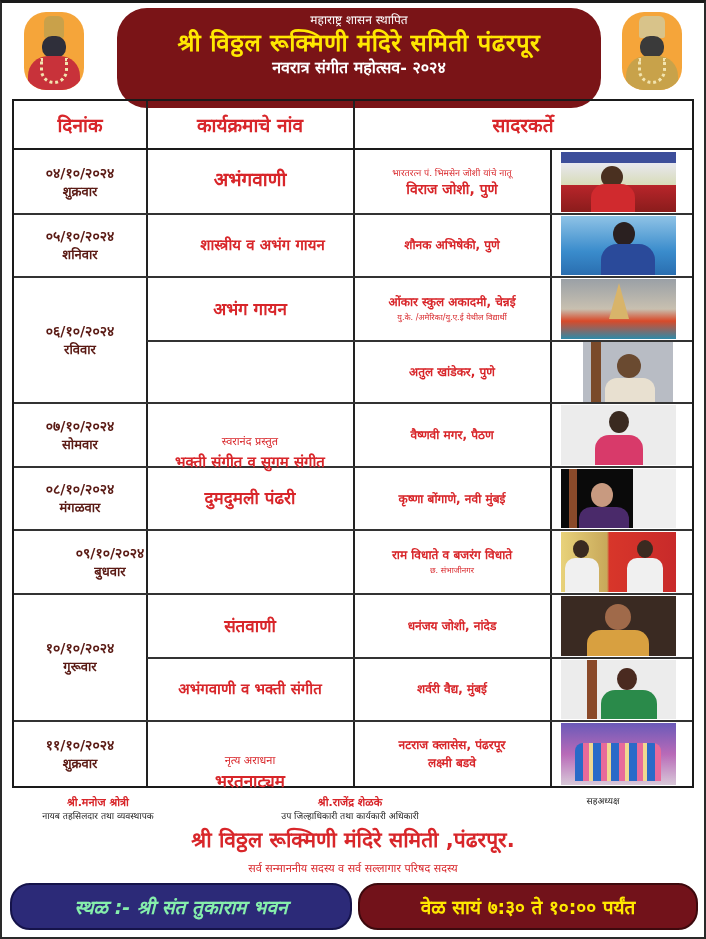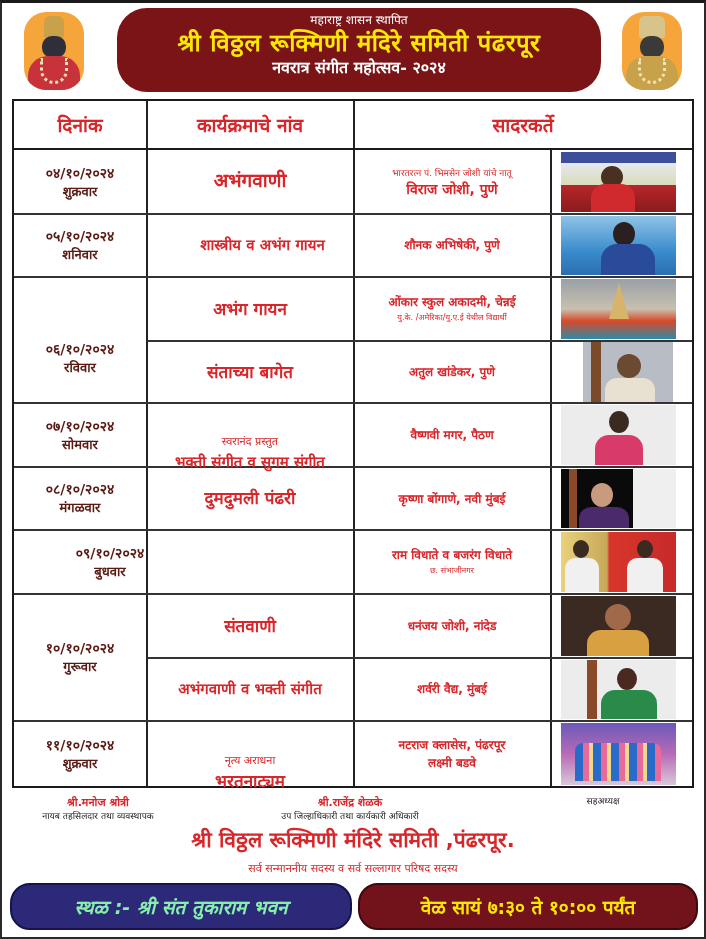--- a/index.html
+++ b/index.html
@@ -13,21 +13,21 @@
   .deity.left { left: 24px; }
   .deity.right { left: 622px; }
   .deity .crown { position: absolute; left: 20px; top: 4px; width: 20px; height: 22px; background: #c9a14a; border-radius: 6px 6px 2px 2px; }
   .deity .face { position: absolute; left: 18px; top: 24px; width: 24px; height: 22px; background: #2f2f3a; border-radius: 10px; }
   .deity .body { position: absolute; left: 4px; top: 44px; width: 52px; height: 40px; background: #c8323a; border-radius: 20px 20px 0 0; }
   .deity.right .crown { background: #d8c38a; width: 26px; left: 17px; }
   .deity.right .face { background: #3a3a3a; }
   .deity.right .body { background: #c8a24a; }
   .deity .garland { position: absolute; left: 16px; top: 46px; width: 28px; height: 26px; border: 3px dotted #f2e4b0; border-top: none; border-radius: 0 0 14px 14px; }
 
-  .title-banner { position: absolute; left: 117px; top: 8px; width: 484px; height: 84px; background: #7a1417; border-radius: 30px; text-align: center; }
+  .title-banner { position: absolute; left: 117px; top: 8px; width: 484px; height: 100px; background: #7a1417; border-radius: 30px; text-align: center; }
   .title-top { color: #ffffff; font-size: 12px; margin-top: 3px; }
   .title-main { color: #ffe800; font-size: 24px; font-weight: bold; line-height: 30px; letter-spacing: 0.5px; }
   .title-sub { color: #ffffff; font-size: 16px; font-weight: bold; line-height: 20px; }
 
   
   .table { position: absolute; left: 12px; top: 99px; width: 682px; height: 689px; border: 2px solid #1a1a1a; }
   .hline { position: absolute; left: 0; height: 1.5px; background: #333; }
   .vline { position: absolute; top: 0; width: 1.5px; background: #222; }
   .cell { position: absolute; display: flex; flex-direction: column; align-items: center; justify-content: center; text-align: center; }
   .hdr { color: #d8262a; font-weight: bold; font-size: 19px; }
@@ -91,21 +91,21 @@
   <div class="hline" style="top:619px;width:678px;"></div>
 
   <div class="cell hdr" style="left:0;top:0;width:132px;height:47px;">दिनांक</div>
   <div class="cell hdr" style="left:133px;top:0;width:206px;height:47px;">कार्यक्रमाचे नांव</div>
   <div class="cell hdr" style="left:340px;top:0;width:338px;height:47px;">सादरकर्ते</div>
 
   <div class="cell" style="left:0;top:49px;width:132px;height:63px;">
     <div class="date">०४/१०/२०२४</div>
     <div class="day">शुक्रवार</div>
   </div>
-  <div class="cell" style="left:133px;top:49px;width:206px;height:60px;">
+  <div class="cell" style="left:133px;top:49px;width:206px;height:60px;font-family:Liberation Serif, serif;">
     <div class="prog" style="font-size:19px;">अभंगवाणी</div>
   </div>
   <div class="cell" style="left:340px;top:49px;width:196px;height:63px;">
     <div class="perf-sm" style="font-size:9px;">भारतरत्न पं. भिमसेन जोशी यांचे नातू</div>
     <div class="perf" style="font-size:14px;">विराज जोशी, पुणे</div>
   </div>
   <div class="photo" style="left:547px;top:51px;width:115px;height:60px;background:linear-gradient(180deg,#3d4e9a 0%,#3d4e9a 18%,#e8e8f0 18%,#d8dcb8 55%,#b8252a 55%,#8a1c1c 100%);">
     <div style="position:absolute;left:40px;top:14px;width:22px;height:22px;border-radius:50%;background:#4a3020;"></div>
     <div style="position:absolute;left:30px;top:32px;width:44px;height:28px;background:#d02a2e;border-radius:14px 14px 0 0;"></div>
   </div>
@@ -118,36 +118,33 @@
     <div class="prog sm">शास्त्रीय व अभंग गायन</div>
   </div>
   <div class="cell" style="left:340px;top:113px;width:196px;height:62px;">
     <div class="perf">शौनक अभिषेकी, पुणे</div>
   </div>
   <div class="photo" style="left:547px;top:115px;width:115px;height:59px;background:linear-gradient(180deg,#8fc3e6 0%,#3a8ccc 60%,#2a6eb0 100%);">
     <div style="position:absolute;left:52px;top:6px;width:22px;height:24px;border-radius:50%;background:#2a2020;"></div>
     <div style="position:absolute;left:40px;top:28px;width:54px;height:31px;background:#2a4a9a;border-radius:16px 16px 0 0;"></div>
   </div>
 
-  <div class="cell" style="left:0;top:176px;width:132px;height:125px;margin-top:18px;">
+  <div class="cell" style="left:0;top:176px;width:132px;height:125px;">
     <div class="date">०६/१०/२०२४</div>
     <div class="day">रविवार</div>
   </div>
   <div class="cell" style="left:133px;top:176px;width:206px;height:63px;">
     <div class="prog">अभंग गायन</div>
   </div>
   <div class="cell" style="left:340px;top:176px;width:196px;height:63px;">
     <div class="perf">ओंकार स्कुल अकादमी, चेन्नई</div>
     <div class="perf-sm">यु.के. /अमेरिका/यु.ए.ई येथील विद्यार्थी</div>
   </div>
   <div class="photo" style="left:547px;top:178px;width:115px;height:60px;background:linear-gradient(180deg,#9aa0a6 0%,#c8c0b0 50%,#d84a2a 70%,#2e8aa8 100%);">
     <div style="position:absolute;left:48px;top:4px;width:20px;height:36px;background:#d8b46a;clip-path:polygon(50% 0,100% 100%,0 100%);"></div>
-  </div>
-  <div class="cell" style="left:133px;top:240px;width:206px;height:61px;">
-    <div class="prog">संताच्या बागेत</div>
   </div>
   <div class="cell" style="left:340px;top:240px;width:196px;height:61px;">
     <div class="perf">अतुल खांडेकर, पुणे</div>
   </div>
   <div class="photo" style="left:569px;top:241px;width:90px;height:60px;background:#b8bcc4;">
     <div style="position:absolute;left:8px;top:0;width:10px;height:60px;background:#7a4a2a;"></div>
     <div style="position:absolute;left:34px;top:12px;width:24px;height:24px;border-radius:50%;background:#6a4a30;"></div>
     <div style="position:absolute;left:22px;top:36px;width:50px;height:24px;background:#e8e0d0;border-radius:12px 12px 0 0;"></div>
   </div>
 

